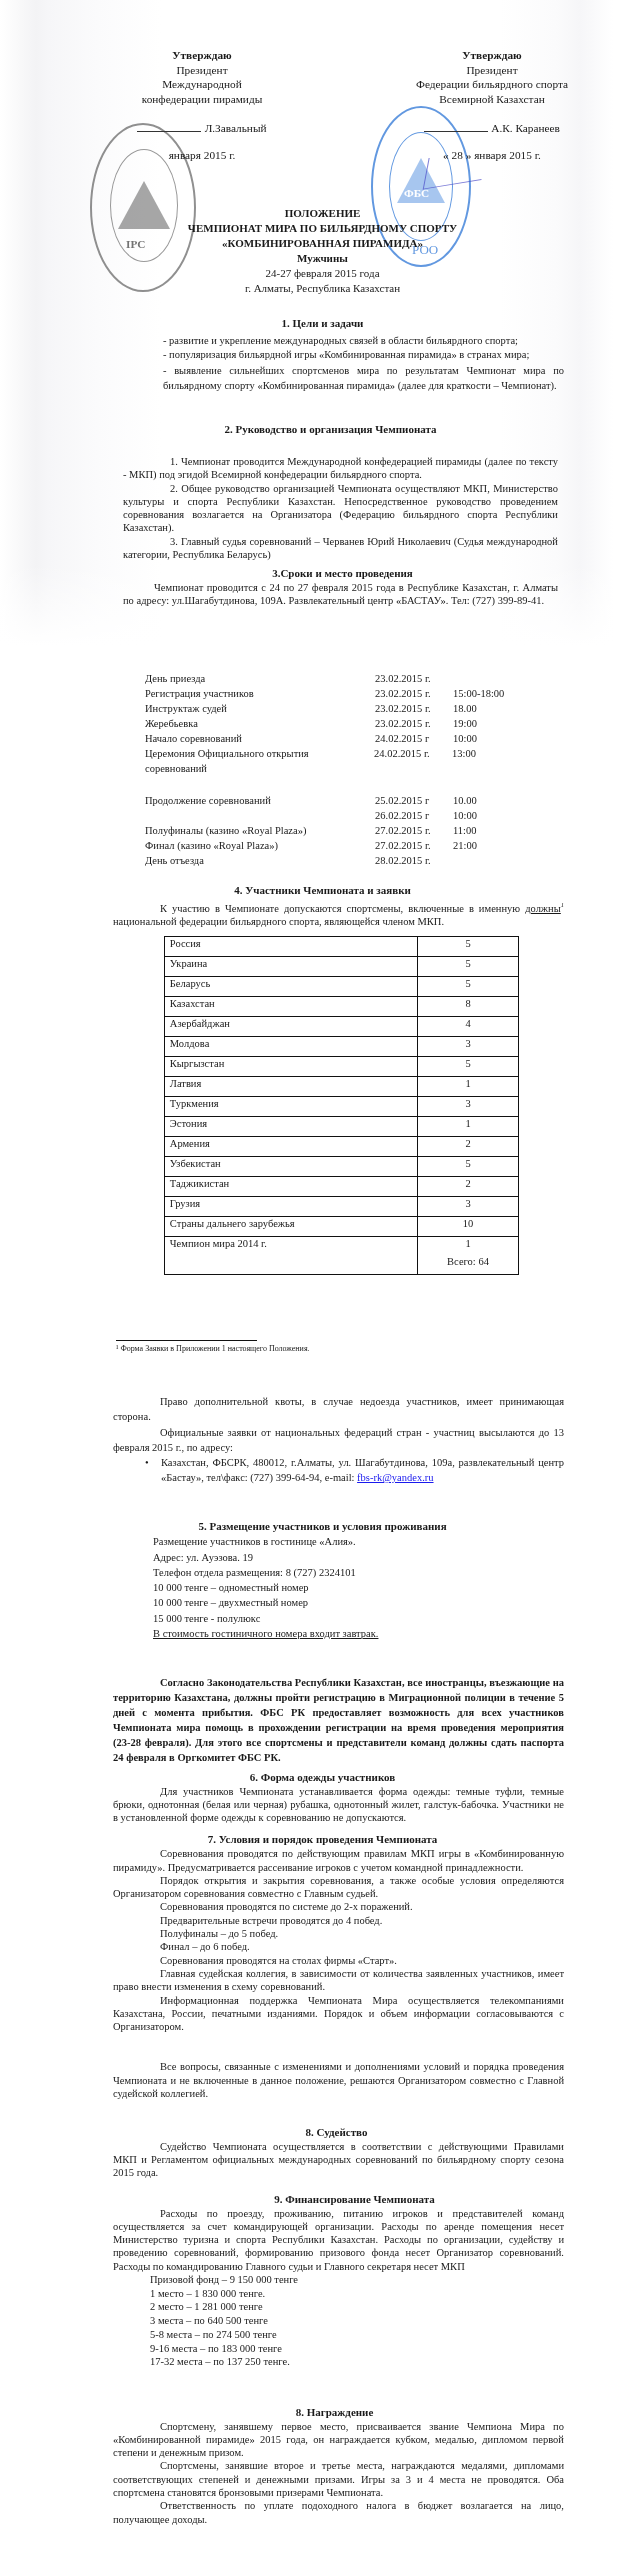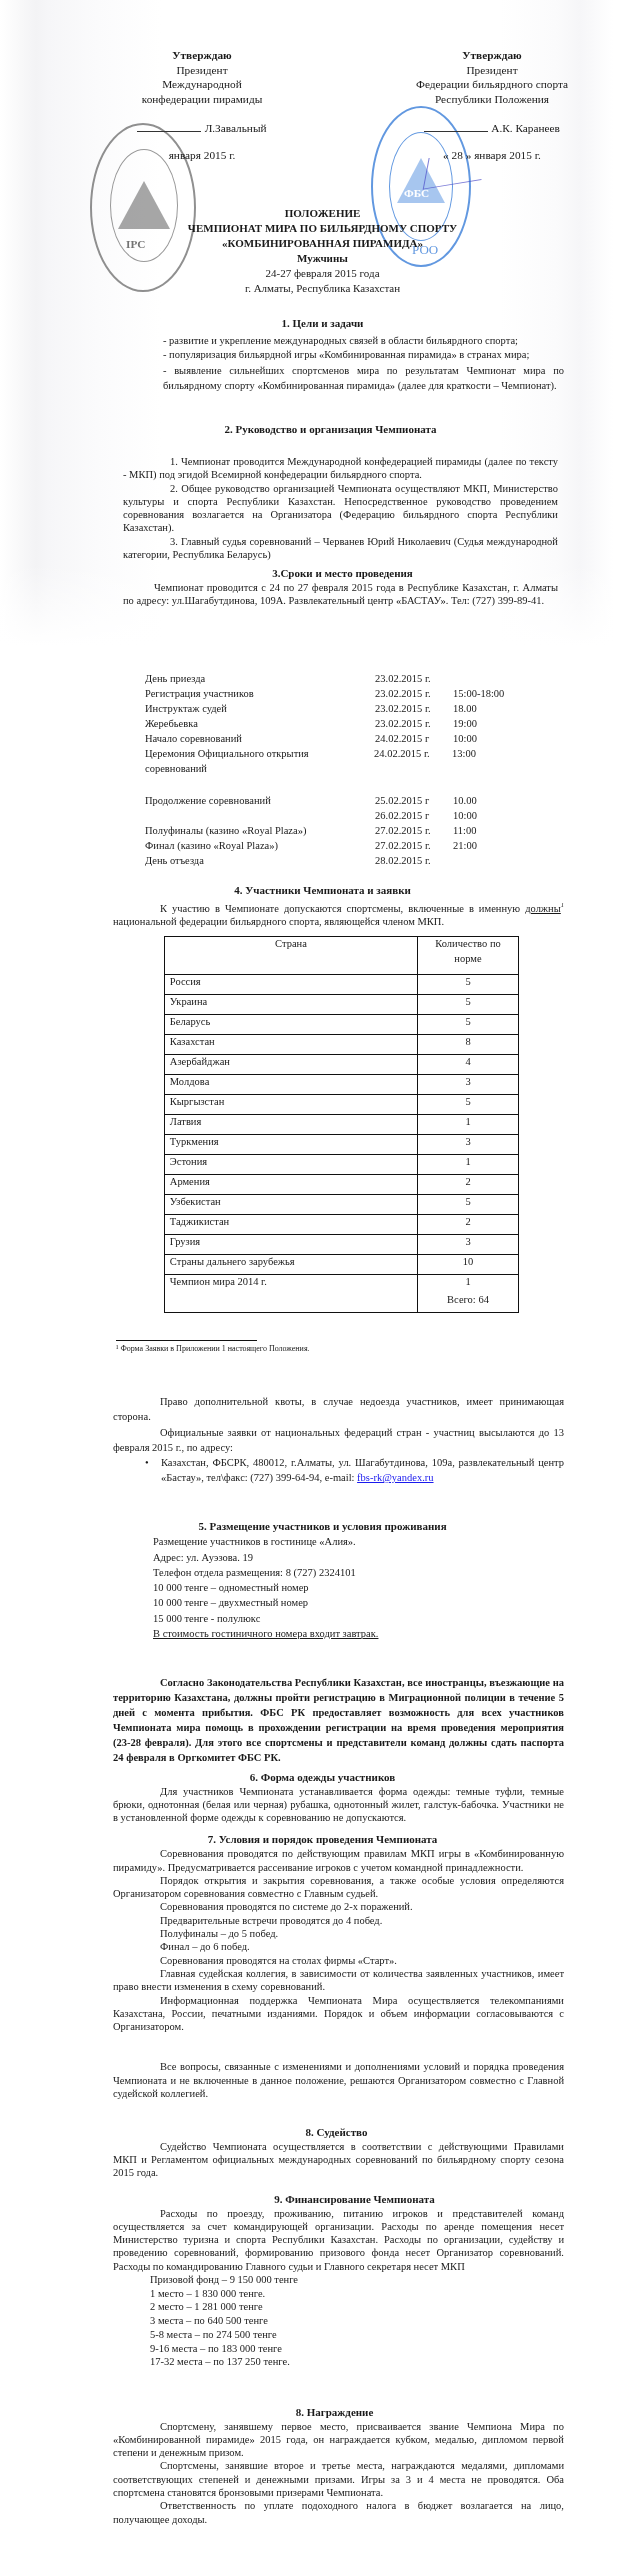--- a/index.html
+++ b/index.html
@@ -73,21 +73,21 @@
   <div class="inner"></div>
   <div class="tri"></div>
   <div class="fbs">ФБС</div>
   <div class="roo">РОО</div>
 </div>
 <div class="scribble"></div>
 <div class="approve approve-right">
   <div class="bold">Утверждаю</div>
   <div>Президент</div>
   <div>Федерации бильярдного спорта</div>
-  <div>Республики Положения</div>
+  <div>Всемирной Казахстан</div>
   <div style="height:14.5px"></div>
   <div><span class="sigline"></span><span>А.К. Каранеев</span></div>
   <div style="height:13px"></div>
   <div>« 28 » января 2015 г.</div>
 </div>
 
 <div class="title-block">
   <div class="b">ПОЛОЖЕНИЕ</div>
   <div class="b">ЧЕМПИОНАТ МИРА ПО БИЛЬЯРДНОМУ СПОРТУ</div>
   <div class="b">«КОМБИНИРОВАННАЯ ПИРАМИДА»</div>
@@ -181,24 +181,20 @@
 
 <div class="section" style="top:883px">
   <div class="h">4. Участники Чемпионата  и заявки</div>
   <div class="col2" style="top:15.3px;">
     <div class="p ind"><span>К участию в Чемпионате допускаются спортсмены, включенные в именную </span><span class="u">должны</span><sup style="font-style:italic;font-size:6.4px">1</sup><span> национальной федерации бильярдного спорта, являющейся членом МКП.</span></div>
   </div>
 </div>
 
 <table class="countries">
   <tbody>
-      <tr>
-    <th>Страна</th>
-    <th style="width:101px">Количество по норме</th>
-  </tr>
   <tr>
         <td>Россия</td>
         <td class="n">5</td>
       </tr>
   <tr>
         <td>Украина</td>
         <td class="n">5</td>
       </tr>
   <tr>
         <td>Беларусь</td>

